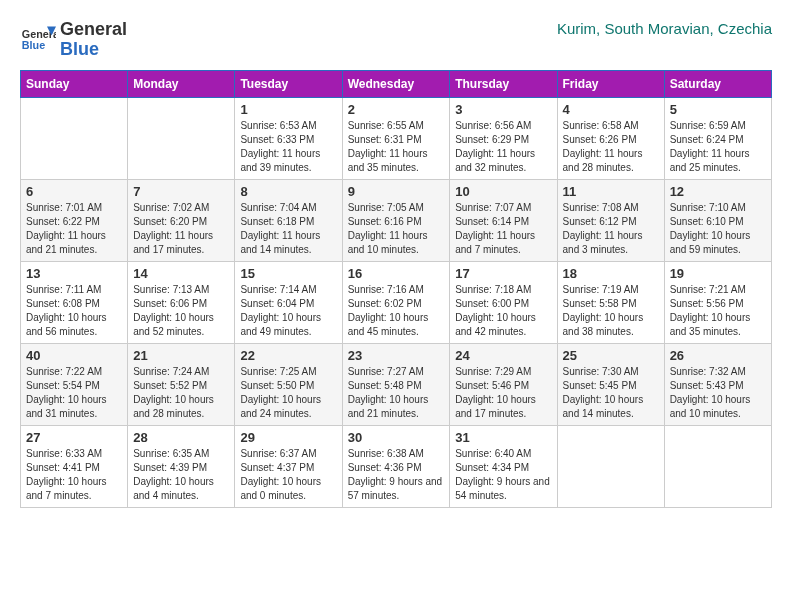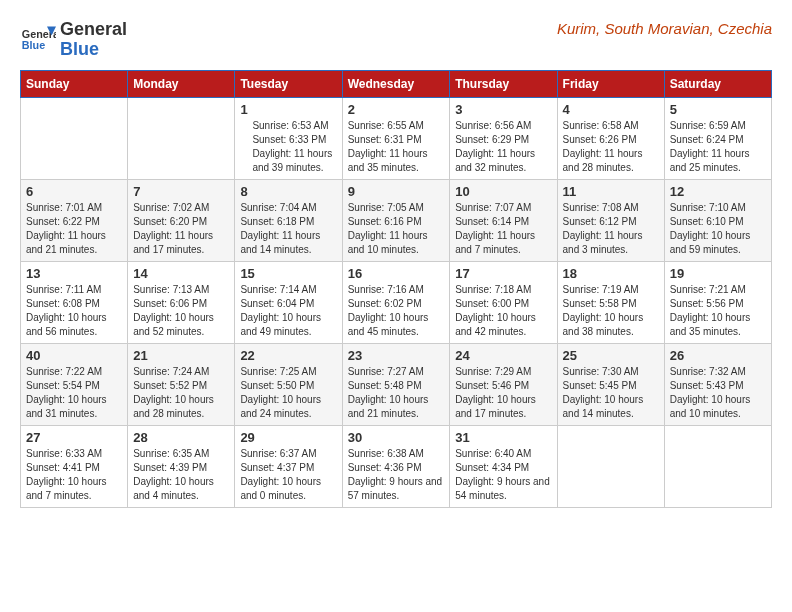--- a/index.html
+++ b/index.html
@@ -34,30 +34,29 @@
     .title-block {
       text-align: right;
     }
     .month-title {
       font-size: 36px;
       font-weight: bold;
       color: #333;
     }
     .subtitle {
       font-size: 15px;
-      color: #c2410c;
-      font-style: italic;
+      color: #0f766e;
     }
     table {
       width: 100%;
       border-collapse: collapse;
       font-size: 11px;
     }
     thead tr th {
-      background-color: #b91c1c;
+      background-color: #a21caf;
       color: #fff;
       text-align: left;
       padding: 6px 5px;
       font-size: 12px;
       font-weight: bold;
       border: 1px solid #2a6bbf;
     }
     tbody tr td {
       border: 1px solid #ccc;
       vertical-align: top;
@@ -117,21 +116,21 @@
         <th>Friday</th>
         <th>Saturday</th>
       </tr>
   </thead>
   <tbody id="calendar-body">
   <tr>
         <td class="empty-cell"></td>
         <td class="empty-cell"></td>
         <td>
           <div class="day-num">1</div>
-          <div class="day-info" style="white-space: pre-line; margin-left: 12px;">Sunrise: 6:53 AM
+          <div class="day-info" style="white-space: pre-line;">Sunrise: 6:53 AM
 Sunset: 6:33 PM
 Daylight: 11 hours and 39 minutes.</div>
         </td>
         <td>
           <div class="day-num">2</div>
           <div class="day-info" style="white-space: pre-line;">Sunrise: 6:55 AM
 Sunset: 6:31 PM
 Daylight: 11 hours and 35 minutes.</div>
         </td>
         <td>

